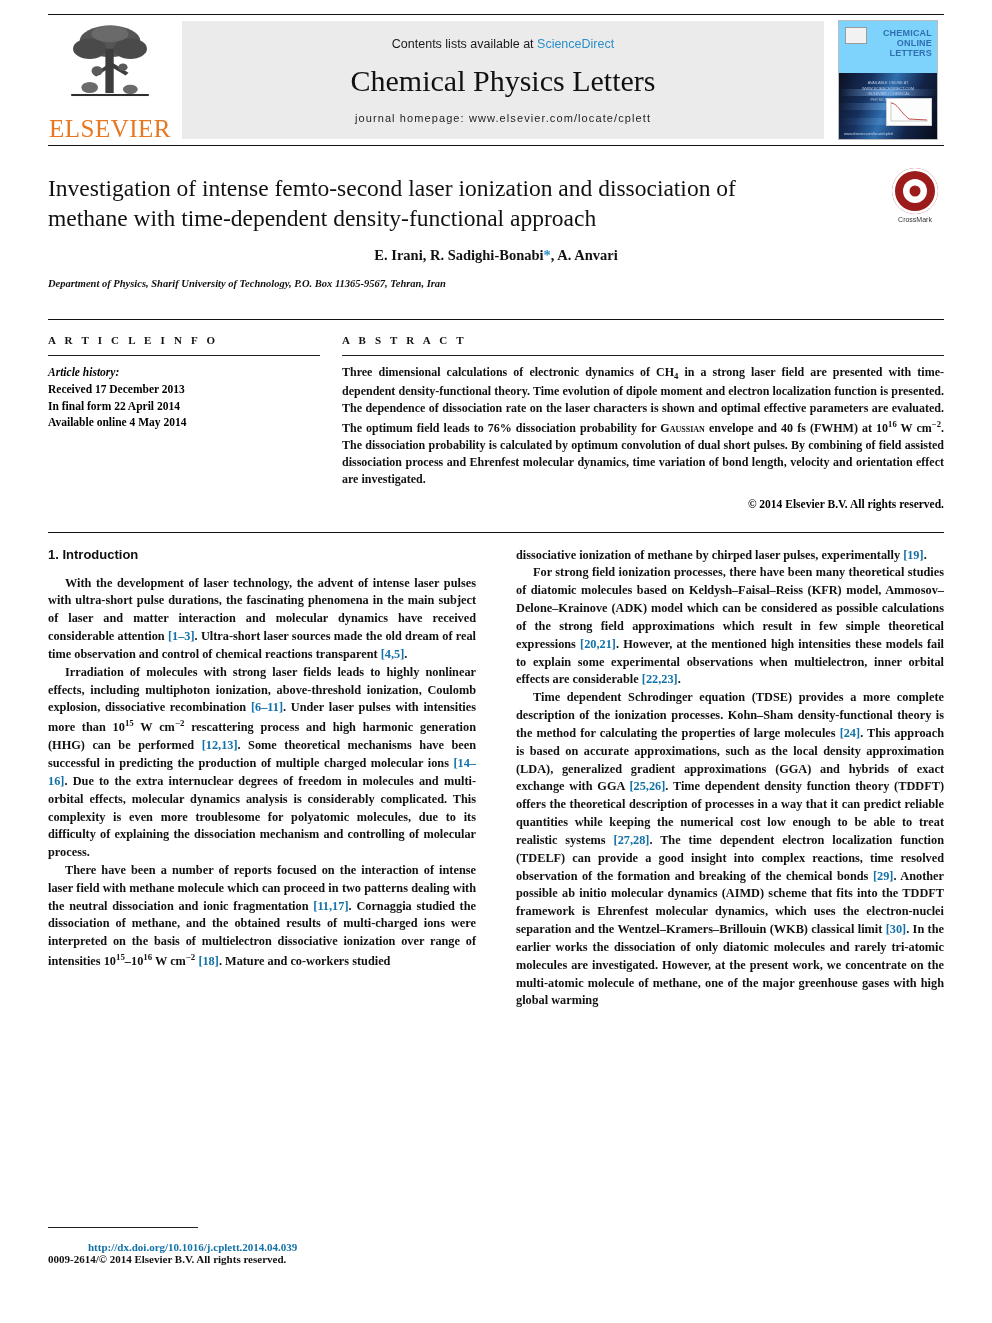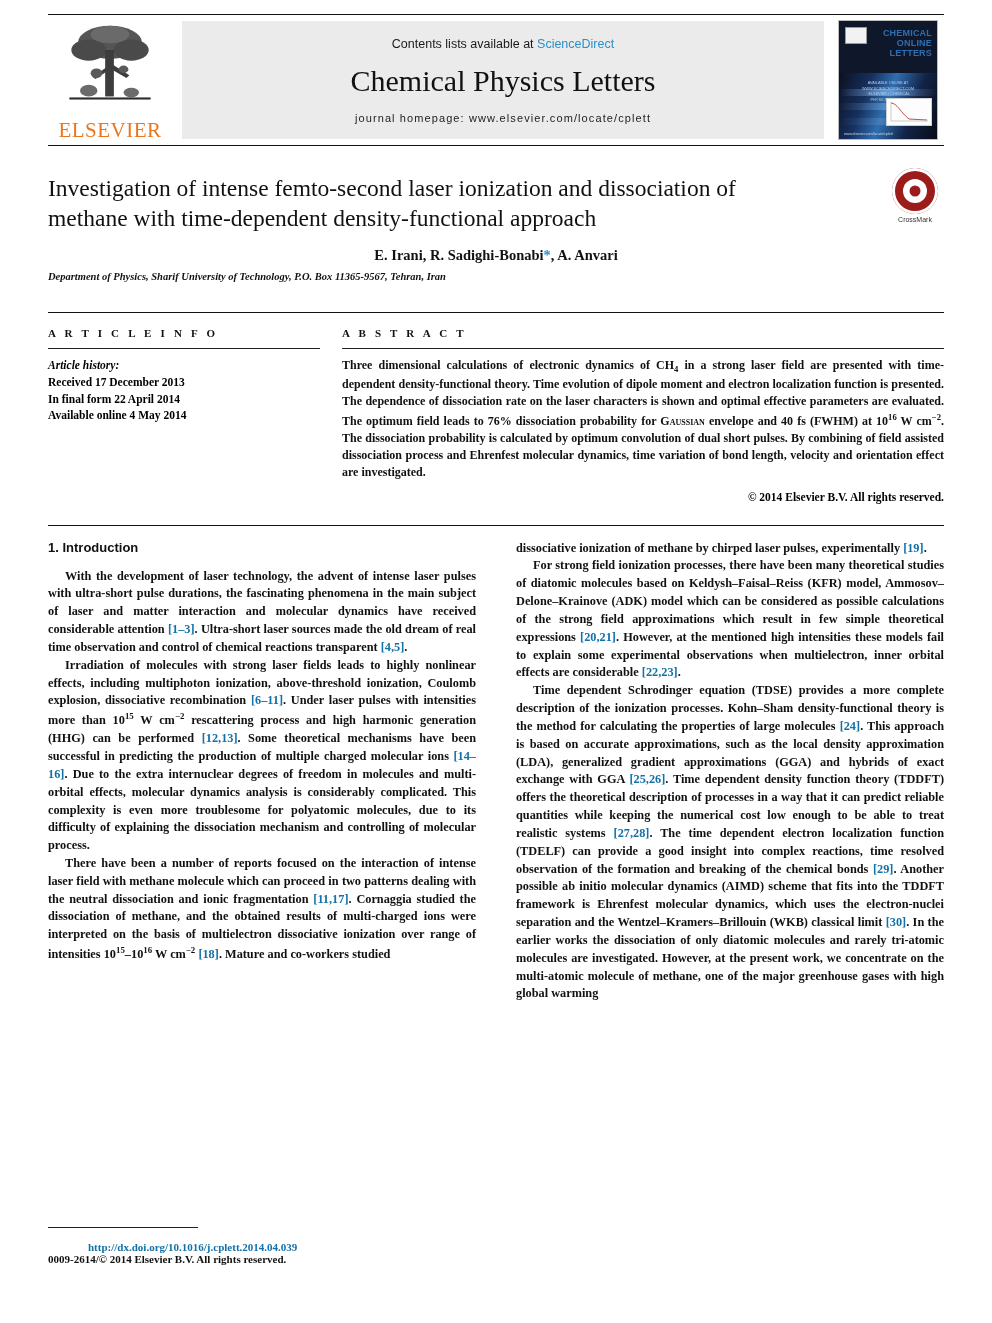--- a/index.html
+++ b/index.html
@@ -50,21 +50,21 @@
     flex-direction: column;
     align-items: center;
     justify-content: flex-end;
     padding-bottom: 4px;
     padding-top: 6px;
   }
   .tree-svg { display:block; }
   .elsevier-word {
     font-family: "Liberation Serif", serif;
     color: #E87722;
-    font-size: 21px;
+    font-size: 25px;
     letter-spacing: .5px;
     line-height: 1;
     margin-top: 10px;
   }
   .masthead-centre {
     flex: 1 1 auto;
     background: #ebebeb;
     margin: 6px 8px 6px 10px;
     display: flex;
     flex-direction: column;
@@ -101,21 +101,21 @@
   .cover-inner {
     width: 98px;
     height: 118px;
     border: 1px solid #bdbdbd;
     background: #fff;
     position: relative;
     overflow: hidden;
   }
   .cover-top {
     height: 44%;
-    background: #0f172a;
+    background: #7dd3fc;
     position: relative;
   }
   .cover-elsevier-box {
     position: absolute; left: 6px; top: 6px;
     width: 20px; height: 15px;
     border: 1px solid #9a9a9a;
     background: #f2f2f2;
   }
   .cover-journal-name {
     position: absolute;
@@ -181,21 +181,21 @@
     margin-top: 14px;
     color: #111;
     text-align: center;
   }
   .authors .star { color: #2b8fc9; }
   .affil {
     font-family: "Liberation Serif", serif;
     font-style: italic;
     font-weight: bold;
     font-size: 10.5px;
-    margin-top: 7px;
+    margin-top: 14px;
     color: #111;
   }
   .crossmark {
     position: absolute;
     right: 0; top: 22px;
     width: 58px; height: 58px;
     text-align: center;
   }
   .cm-badge {
     width: 46px; height: 46px;

